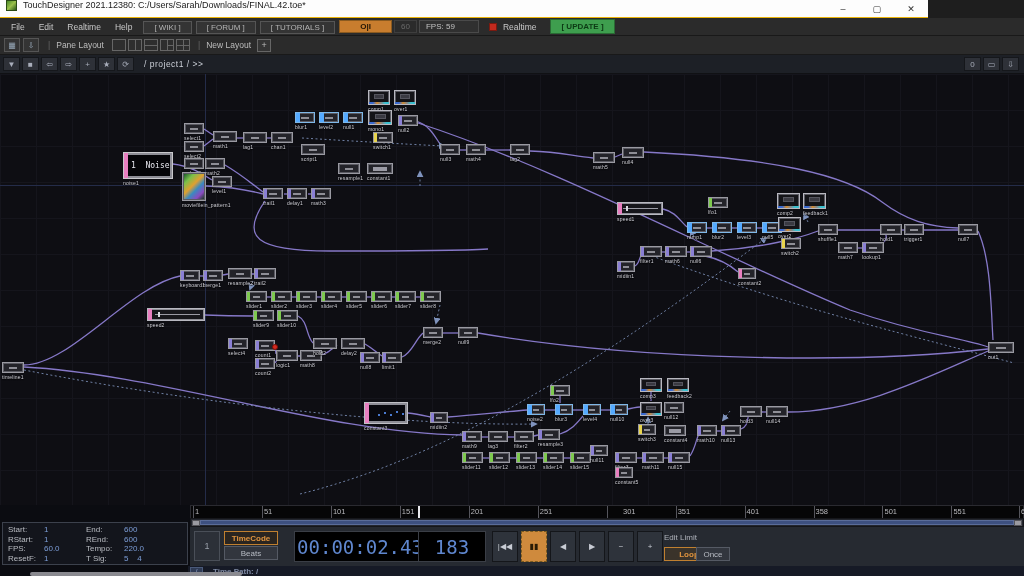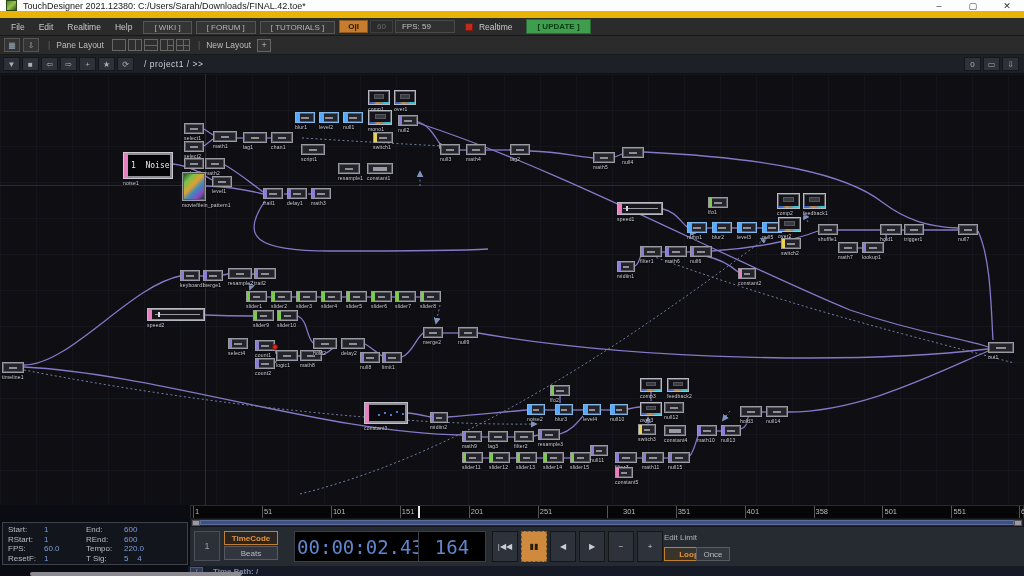--- a/index.html
+++ b/index.html
@@ -1,38 +1,38 @@
 <!DOCTYPE html>
 <html><head>
 <meta charset="utf-8">
 <style>
   * { margin:0; padding:0; box-sizing:border-box; }
   html,body { width:1024px; height:576px; overflow:hidden; background:#000;
     font-family:"Liberation Sans", sans-serif; }
   #app { position:relative; width:1024px; height:576px; background:#1e1e1e; }
 
   
-  #titlebar { position:absolute; left:0; top:0; width:1024px; height:18px;
-    background:#fdfdfd; display:flex; align-items:center; border-bottom:7px solid #eab308; }
+  #titlebar { position:absolute; left:0; top:0; width:928px; height:18px;
+    background:#fdfdfd; display:flex; border-bottom:1px solid #eab308; }
   #td-icon { width:11px; height:11px; margin:0 6px 0 6px;
     background:linear-gradient(135deg,#4a8a2a,#9ac04a 50%,#2a5a1a); border:1px solid #2a4a14; }
   #title-text { font-size:9px; color:#1a1a1a; }
   #win-controls { margin-left:auto; display:flex; height:100%; }
   .winbtn { width:34px; height:100%; display:flex; align-items:center; justify-content:center;
     font-size:9px; color:#333; }
 
   
   #menubar { position:absolute; left:0; top:18px; width:1024px; height:18px;
     background:#2b2b2b; display:flex; align-items:center; gap:2px; padding:0 4px;
     border-bottom:1px solid #191919; font-size:8.5px; color:#c8c8c8; }
   .menu-item { padding:2px 7px; }
   .bracket-btn { border:1px solid #555; background:#343434; color:#b4b4b4;
     padding:1px 10px; margin:0 2px; font-size:8px; }
   #oi-badge { background:#c87d2e; color:#201404; border:1px solid #8a5a20;
-    padding:1px 8px; font-weight:bold; font-size:8px; }
+    padding:1px 20px; font-weight:bold; font-size:8px; }
   #sixty { border:1px solid #3e3e3e; color:#6a6a6a; padding:1px 6px; font-size:8px; }
   #fps-box { border:1px solid #4a4a4a; background:#303030; padding:1px 8px 1px 6px;
     min-width:60px; font-size:8px; color:#c0c0c0; }
   #rt-square { width:8px; height:8px; background:#c22a1e; border:1px solid #7a1a10; margin:0 4px 0 8px; }
   #realtime-label { font-size:8.5px; color:#c8c8c8; margin-right:6px; }
   #status-box { flex:1; background:#3d434d; border:1px solid #565e6a; color:#a8b2c0;
     font-size:8px; padding:2px 6px; white-space:nowrap; overflow:hidden; }
   #update-btn { background:#3e9e4e; color:#0c3a14; border:1px solid #2a6a34;
     padding:2px 10px; font-size:8px; font-weight:bold; margin-left:6px; }
 
@@ -987,21 +987,21 @@
     <div id="rangebar">
       <div id="rangefill"></div>
       <div class="grip" style="left:1px"></div>
       <div class="grip" style="right:1px"></div>
     </div>
     <div id="controls">
       <div id="one-btn">1</div>
       <div id="timecode-btn">TimeCode</div>
       <div id="beats-btn">Beats</div>
       <div class="lcd" id="lcd-time">00:00:02.43</div>
-      <div class="lcd" id="lcd-frame">164</div>
+      <div class="lcd" id="lcd-frame">183</div>
       <span id="transport-buttons"><div class="tbtn" style="left: 302px;">|◀◀</div><div class="tbtn active" style="left: 331px;">▮▮</div><div class="tbtn" style="left: 360px;">◀</div><div class="tbtn" style="left: 389px;">▶</div><div class="tbtn" style="left: 418px;">−</div><div class="tbtn" style="left: 447px;">+</div></span>
       <div id="range-limit-label">Edit Limit</div>
       <div id="loop-btn">Loop</div>
       <div id="once-btn">Once</div>
     </div>
     <div id="info-panel">
         <div class="info-row">
           <span class="lbl">Start:</span>
           <span class="val">1</span>
           <span class="lbl2">End:</span>

